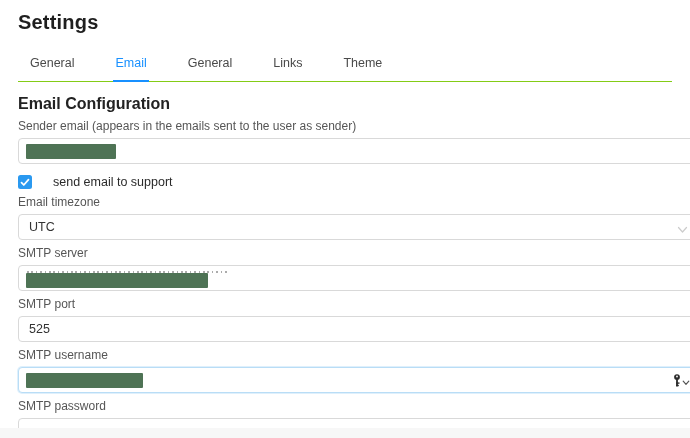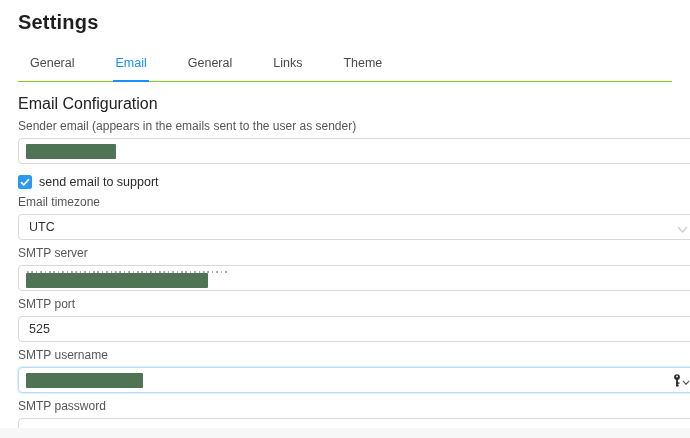--- a/index.html
+++ b/index.html
@@ -34,21 +34,21 @@
     padding: 2px 2px 10px 2px;
     cursor: pointer;
     position: relative;
     border-bottom: 2px solid transparent;
     margin-bottom: -1px;
   }
   .tab.active { color: #1890ff; border-bottom-color: #1890ff; }
 
   .section-heading {
     font-size: 16px;
-    font-weight: 400;
+    font-weight: 700;
     color: #222;
     margin-top: 13px;
   }
 
   
   .field-label {
     display: block;
     font-size: 12px;
     color: #565656;
     margin-top: 6px;
@@ -87,21 +87,21 @@
     height: 2.5px;
     background: repeating-linear-gradient(90deg, #8f8f8f 0 1.6px, transparent 1.6px 4.4px);
     opacity: .75;
   }
   .input .redact.server { margin-top: 5px; }
 
   
   .checkbox-row {
     display: flex;
     align-items: center;
-    gap: 7px;
+    gap: 21px;
     margin-top: 11px;
   }
   .checkbox {
     width: 14px; height: 14px;
     background: #2a99f0;
     border-radius: 2.5px;
     display: flex; align-items: center; justify-content: center;
     cursor: pointer;
     flex: none;
   }

